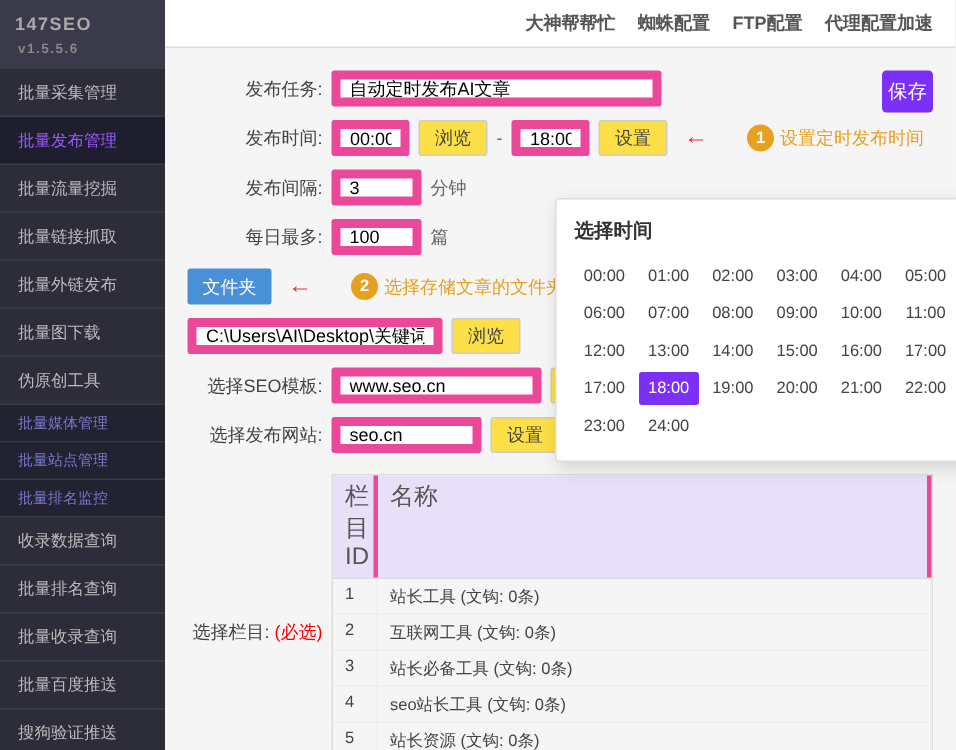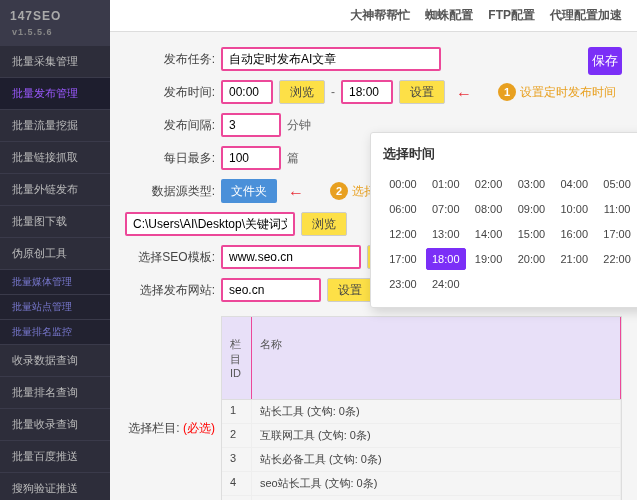--- a/index.html
+++ b/index.html
@@ -80,21 +80,21 @@
       gap: 6px;
     }
     .form-label {
       width: 90px;
       text-align: right;
       color: #444;
       flex-shrink: 0;
       font-size: 12px;
     }
     input[type="text"], input[type="number"] {
-      border: 2px solid #ec4899;
+      border: 6px solid #ec4899;
       padding: 3px 6px;
       border-radius: 2px;
       font-size: 12px;
       outline: none;
       height: 24px;
     }
     .btn {
       border: none;
       cursor: pointer;
       padding: 3px 10px;
@@ -122,24 +122,24 @@
     .table-container {
       border: 1px solid #ddd;
       margin-top: 5px;
     }
     .table-header {
       display: flex;
       background: #e8e0f8;
       border-bottom: 1px solid #ddd;
     }
     .table-header-cell {
-      padding: 20px 8px;
+      padding: 4px 8px;
       color: #555;
-      font-size: 11px;
-      border-right: 1px solid #ec4899;
+      font-size: 16px;
+      border-right: 3px solid #ec4899;
     }
     .table-row {
       display: flex;
       border-bottom: 1px solid #eee;
     }
     .table-row:last-child { border-bottom: none; }
     .table-cell {
       padding: 4px 8px;
       font-size: 11px;
       color: #444;
@@ -282,21 +282,20 @@
       <span class="unit-text">分钟</span>
     </div>
 
     <div class="form-row">
       <span class="form-label">每日最多:</span>
       <input type="number" style="width: 60px;" value="100">
       <span class="unit-text">篇</span>
     </div>
 
     <div class="form-row">
-      <span class="form-label">数据源类型:</span>
       <button class="btn btn-blue">文件夹</button>
       <span class="red-arrow" style="color:#e8303a; margin-left:5px;">←</span>
 
       <span style="margin-left:20px; display:flex; align-items:center; gap:4px;">
         <span class="annotation-circle">2</span>
         <span class="annotation-text">选择存储文章的文件夹</span>
       </span>
     </div>
 
     <div class="form-row">

